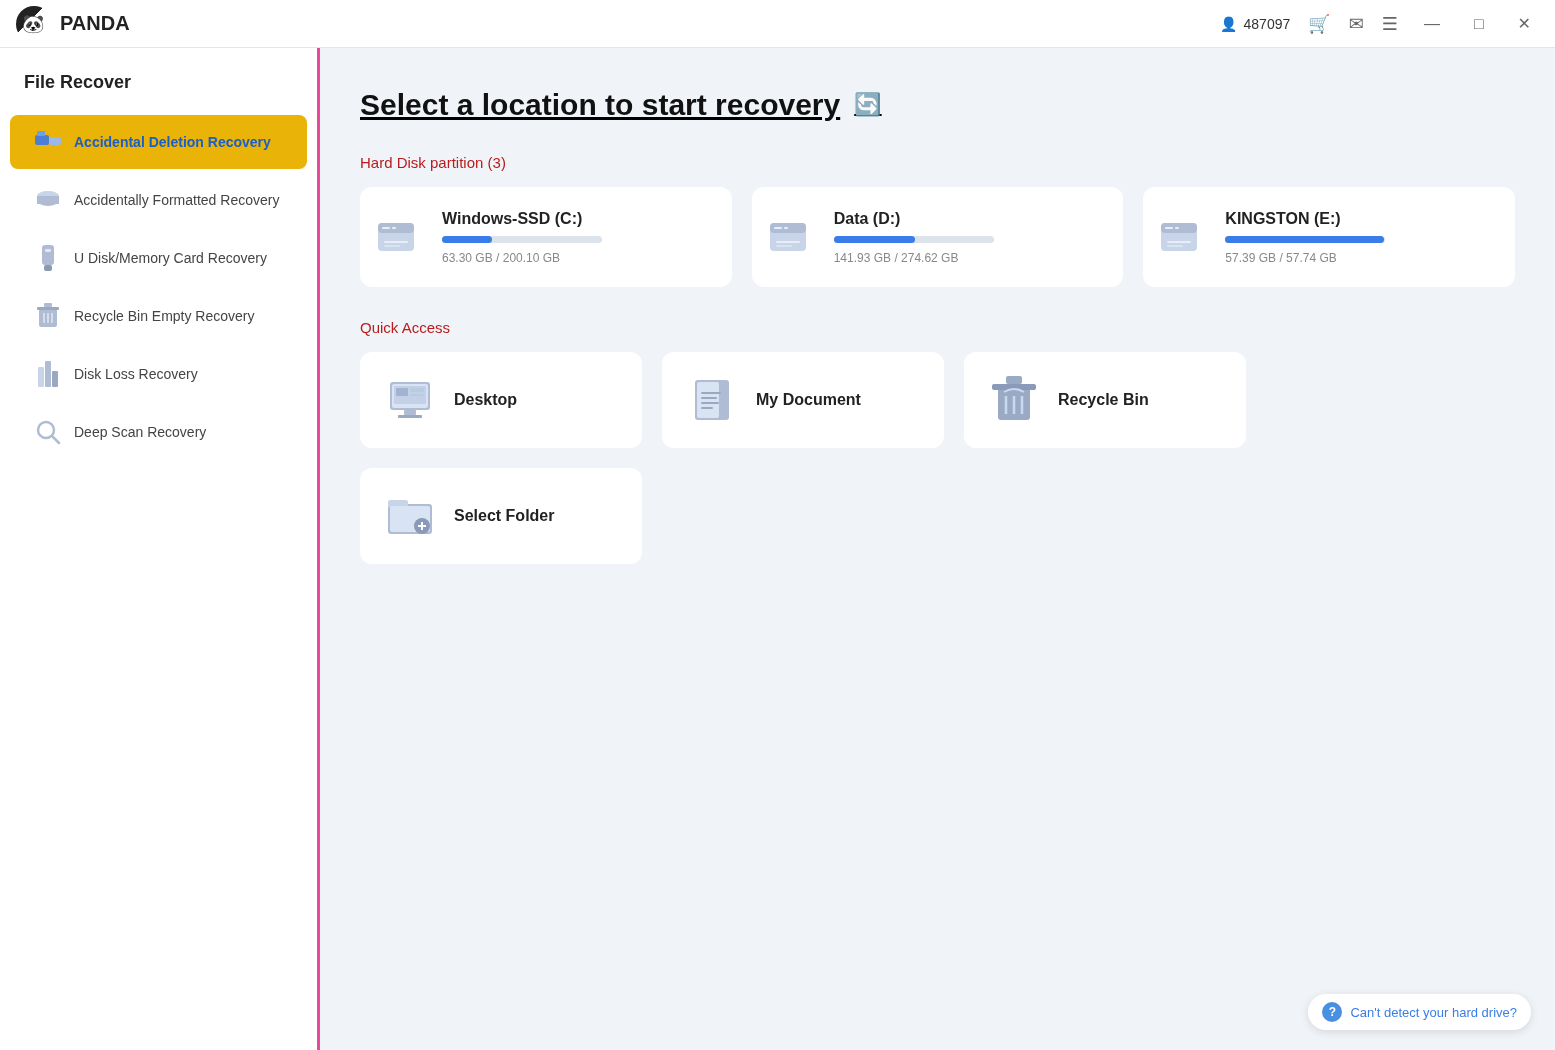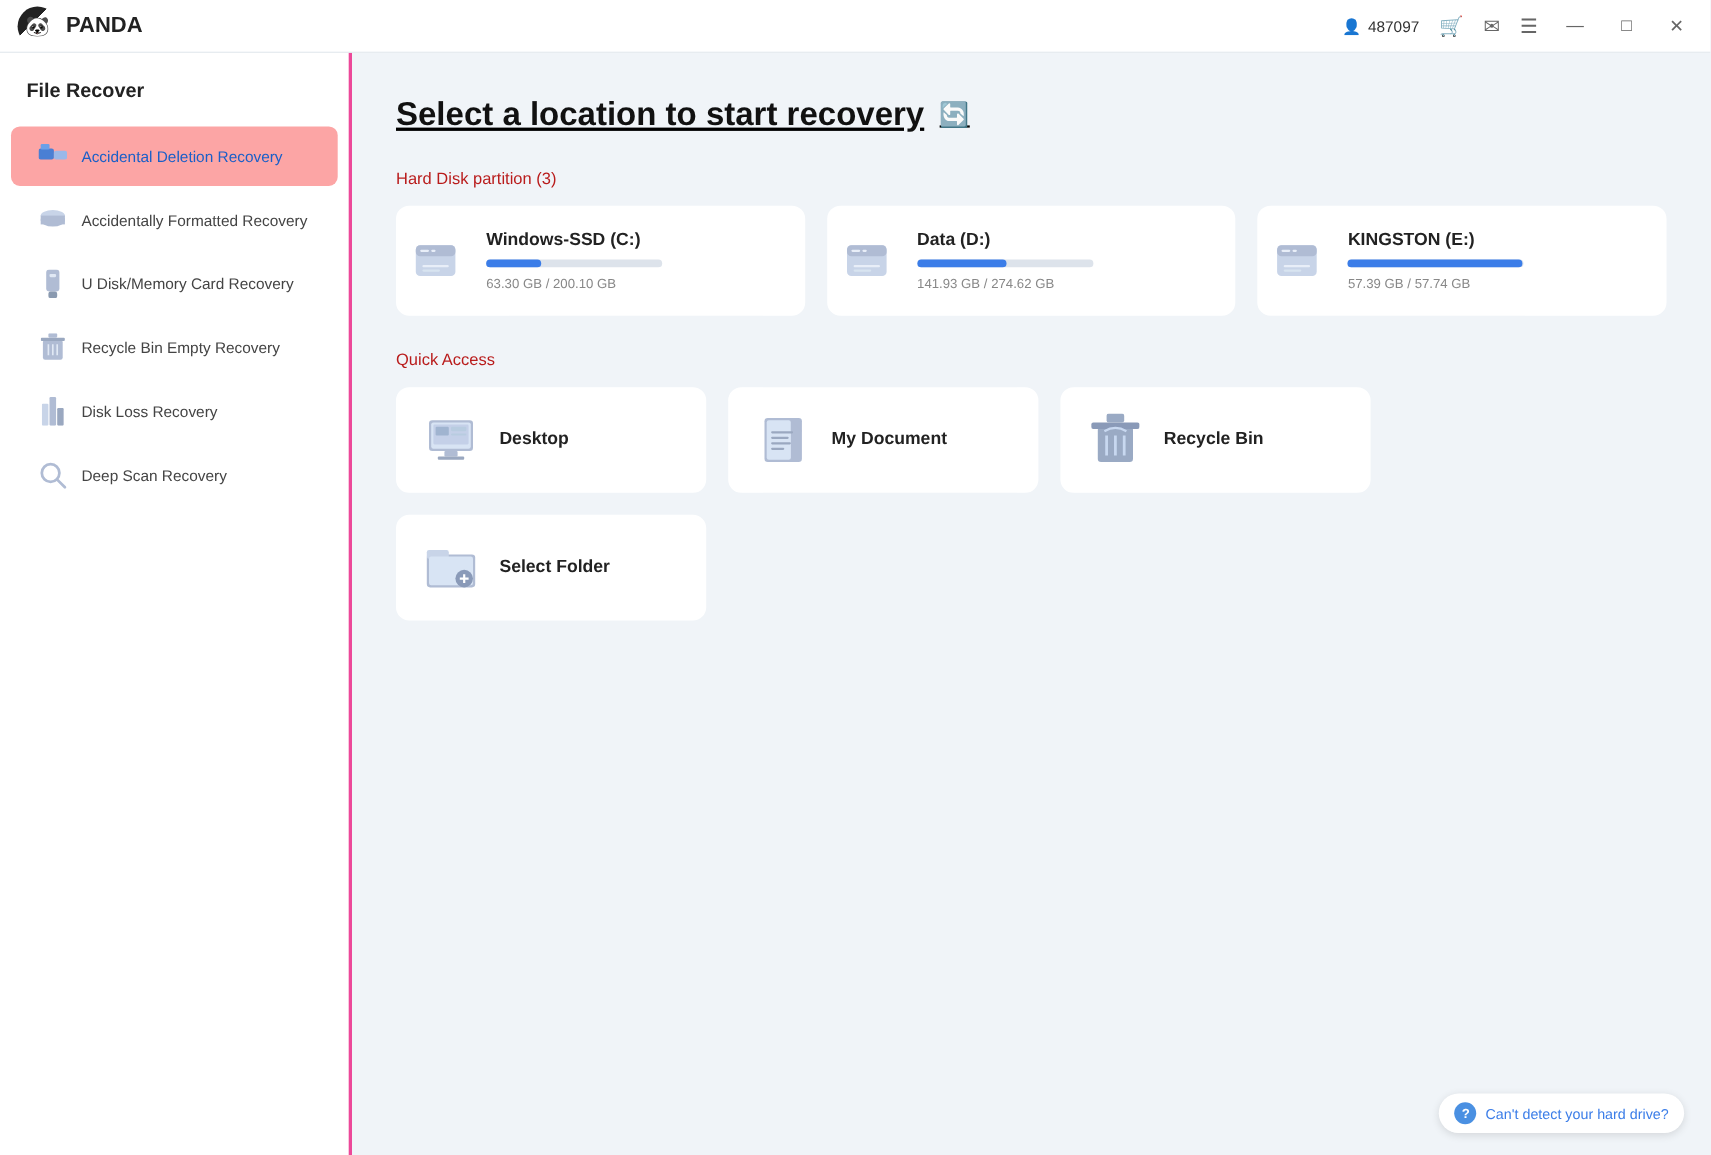--- a/index.html
+++ b/index.html
@@ -51,21 +51,21 @@
       align-items: center;
       gap: 12px;
       padding: 13px 24px;
       cursor: pointer;
       border-radius: 8px;
       margin: 2px 10px;
       font-size: 14px;
       color: #444;
       transition: background 0.15s;
     }
-    .sidebar-item.active { background: #fca5a5; color: #1a5fc8; }
+    .sidebar-item.active { background: #eab308; color: #1a5fc8; font-weight: bold; }
     .sidebar-item-icon { width: 28px; height: 28px; flex-shrink: 0; display: flex; align-items: center; justify-content: center; font-size: 20px; }
 
     
     .content {
       flex: 1;
       background: #f0f4f8;
       padding: 40px 40px 20px 40px;
       overflow-y: auto;
     }
     .page-title-row {

